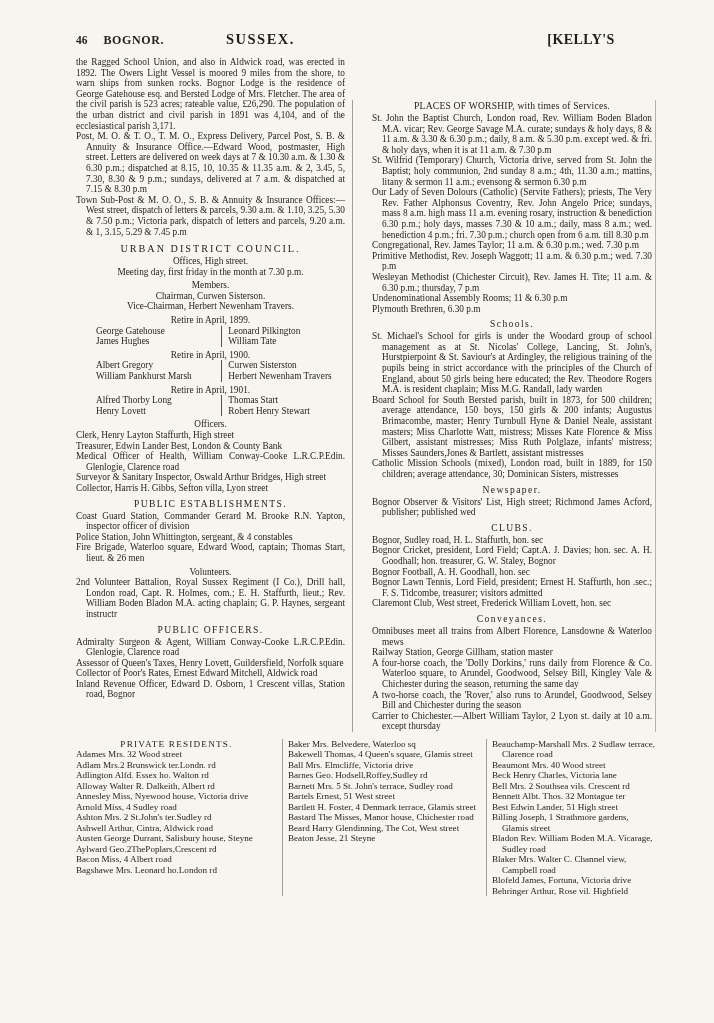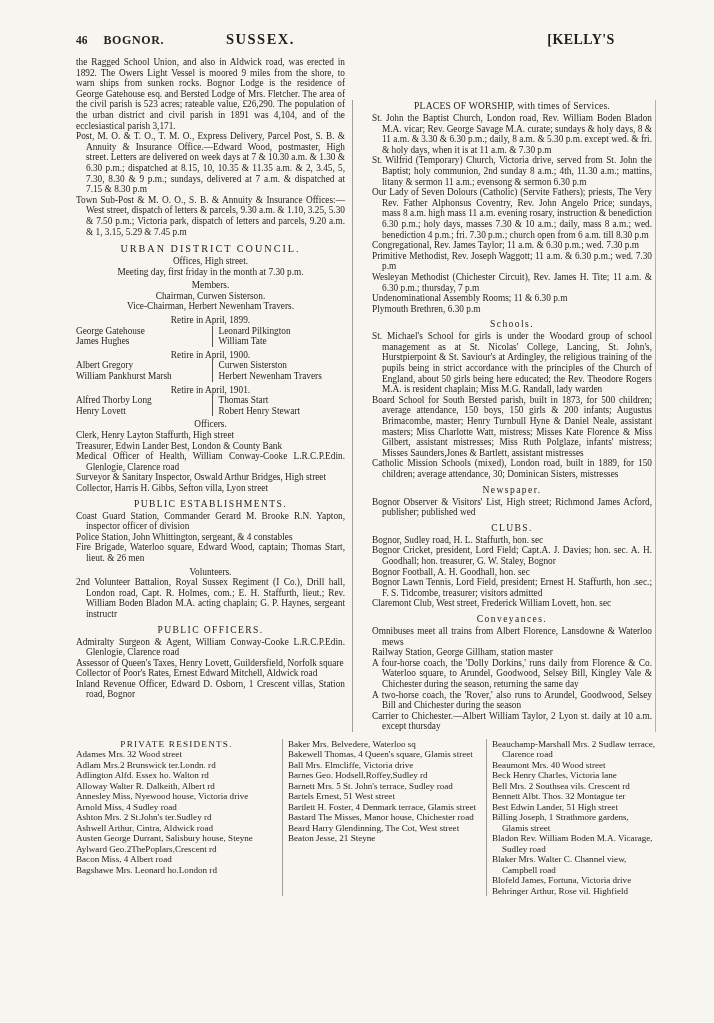--- a/index.html
+++ b/index.html
@@ -27,21 +27,21 @@
 
   .para, .entry, .ctr, .member-row { font-size:9.3px; line-height:10.6px; }
   .para  { text-align:justify; }
   .hang, .entry { padding-left:10px; text-indent:-10px; text-align:justify; }
   .ctr   { text-align:center; }
 
   .sect      { text-align:center; font-size:9.6px; letter-spacing:1.4px; margin:4px 0 2px; font-weight:normal; }
   .sect.big  { font-size:10.2px; letter-spacing:2px; margin:6px 0 2px; }
   .sect.worship { letter-spacing:.2px; margin-top:0; }
 
-  .member-row { display:flex; }
+  .member-row { display:flex;margin-left:20px; }
   .member-row .m-l { flex:1.04; padding-right:4px; }
   .member-row .m-r { flex:1; border-left:1px solid #55534c; padding-left:6px; }
   .retire-title { margin-top:3px; }
 
   
   .pr-section { display:flex; align-items:stretch; margin-top:7px; }
   .pr-col  { font-size:9.1px; line-height:10.5px; }
   .pr-col1 { width:206px; padding-right:5px; }
   .pr-col2 { width:204px; padding:0 5px; border-left:1px solid #a19e93; }
   .pr-col3 { flex:1; padding-left:5px; border-left:1px solid #a19e93; }

